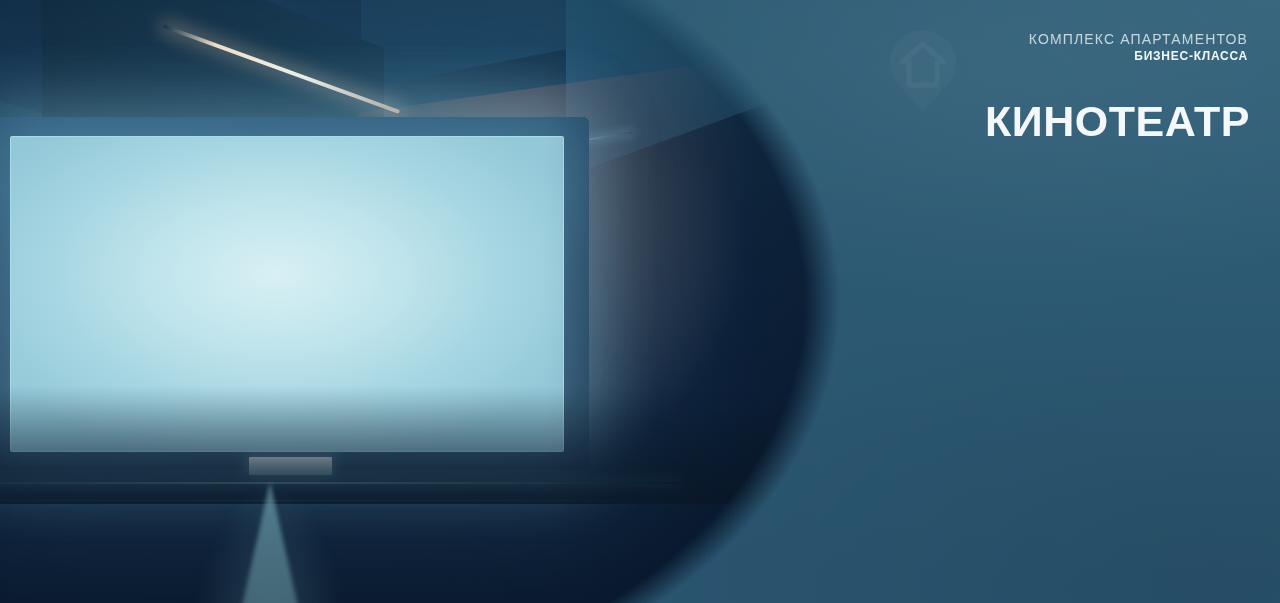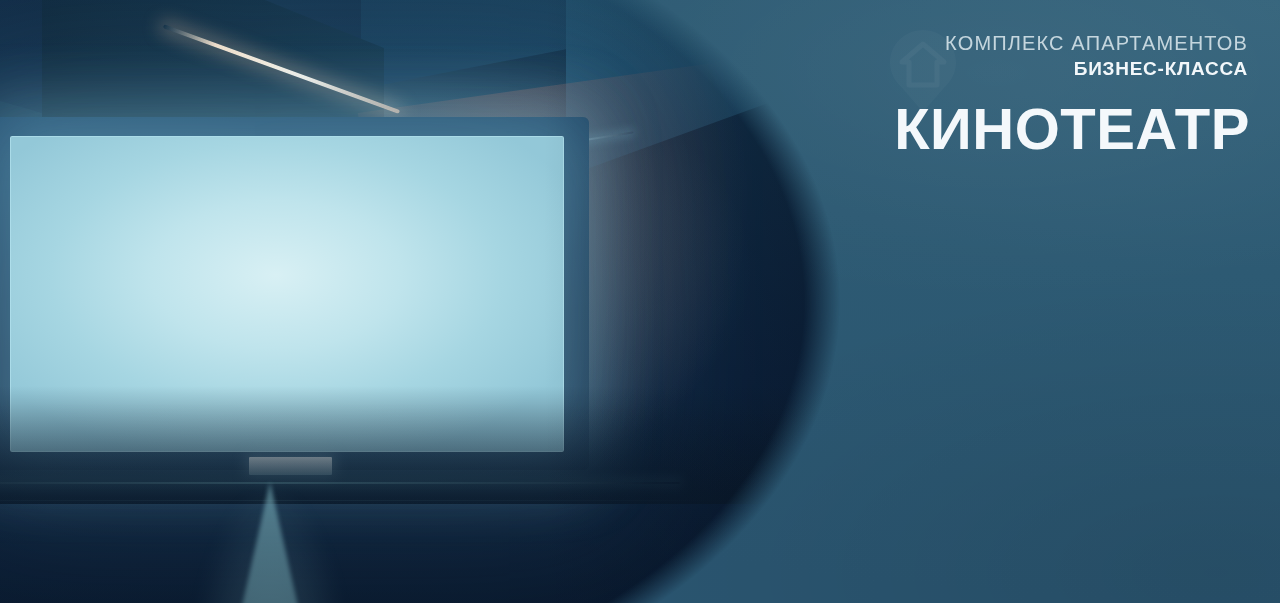--- a/index.html
+++ b/index.html
@@ -61,39 +61,39 @@
   
   .eyebrow {
     position:absolute;
     right:32px; top:31px;
     text-align:right;
     line-height:1.28;
     z-index:5;
   }
   .eyebrow-1 {
     display:block;
-    font-size:20px;
+    font-size:14px;
     letter-spacing:1.15px;
     color:rgba(233,242,246,.80);
     white-space:nowrap;
   }
   .eyebrow-2 {
     display:block;
-    font-size:19px;
+    font-size:12px;
     font-weight:bold;
     letter-spacing:.75px;
     color:#f2f7fa;
     white-space:nowrap;
   }
 
   
   .title {
     position:absolute;
     right:30px; top:100px;
-    font-size:58px;
+    font-size:43px;
     font-weight:bold;
     letter-spacing:.5px;
     color:#f4f8fb;
     line-height:1;
     white-space:nowrap;
     z-index:5;
   }
 
   
   .body-copy {

